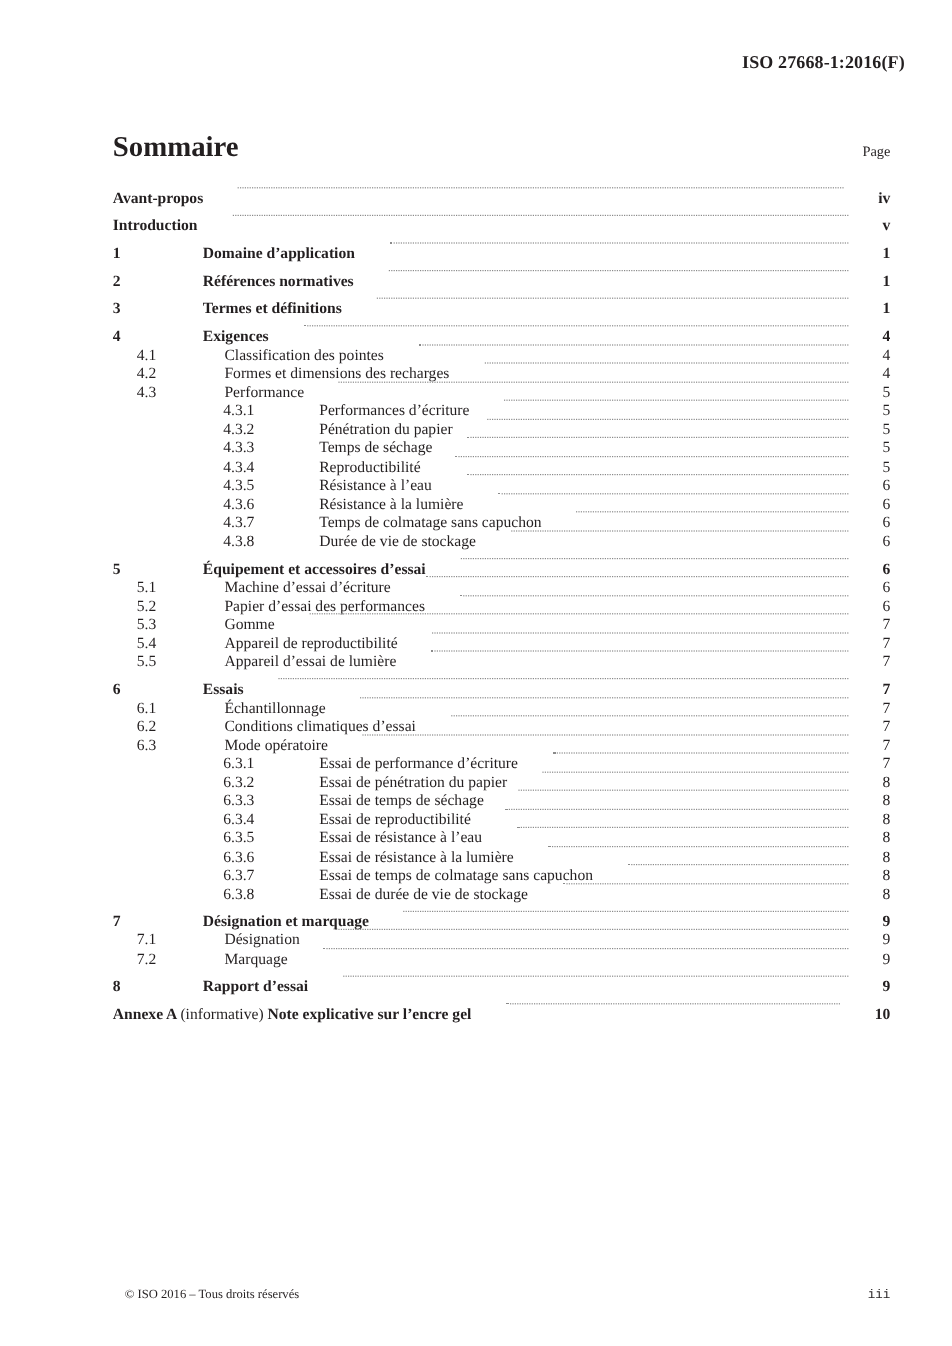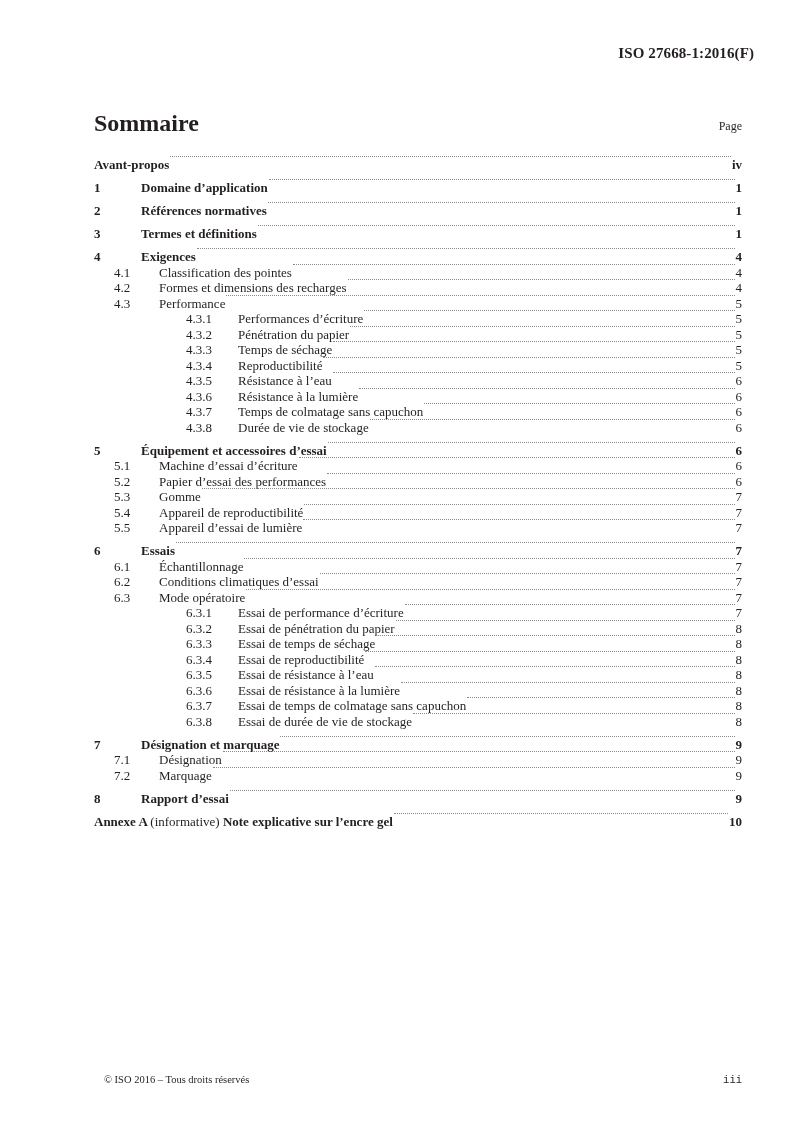--- a/index.html
+++ b/index.html
@@ -47,20 +47,21 @@
     }
     .row {
       position: relative;
       display: flex;
       align-items: center;
       font-family: "Liberation Serif", serif;
       font-size: 13px;
       line-height: 15.5px;
       height: 15.5px;
       white-space: nowrap;
+      gap: 28px;
     }
     .row.l0 { font-weight: bold; }
     .row.gap { margin-top: 7.5px; }
     .num {
       display: inline-block;
       flex: 0 0 auto;
     }
     .l0 .num { width: 47px; }
     .l1 .num { width: 45px; margin-left: 20px; }
     .l2 .num { width: 52px; margin-left: 92px; }
@@ -104,20 +105,25 @@
 <div class="page-label">Page</div>
 
 <div class="toc">
 
   <div class="row l0">
     <span class="label">Avant-propos</span>
     <span class="leader"></span>
     <span class="pg">iv</span>
   </div>
 
+  <div class="row l0 gap">
+    <span class="label">Introduction</span>
+    <span class="leader"></span>
+    <span class="pg">v</span>
+  </div>
 
   <div class="row l0 gap">
     <span class="num">1</span>
     <span class="label">Domaine d’application</span>
     <span class="leader"></span>
     <span class="pg">1</span>
   </div>
 
   <div class="row l0 gap">
     <span class="num">2</span>

